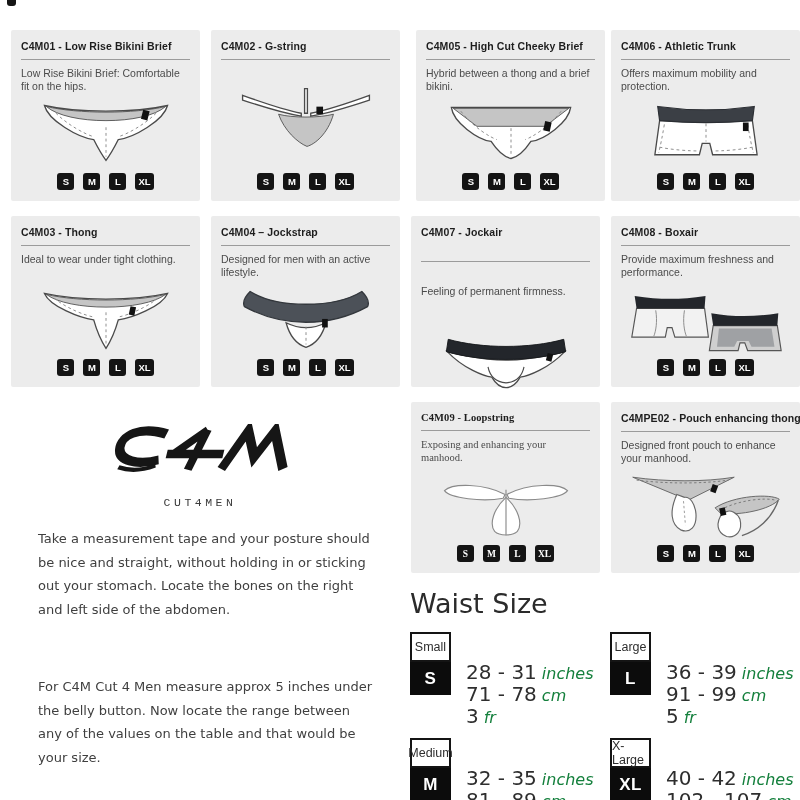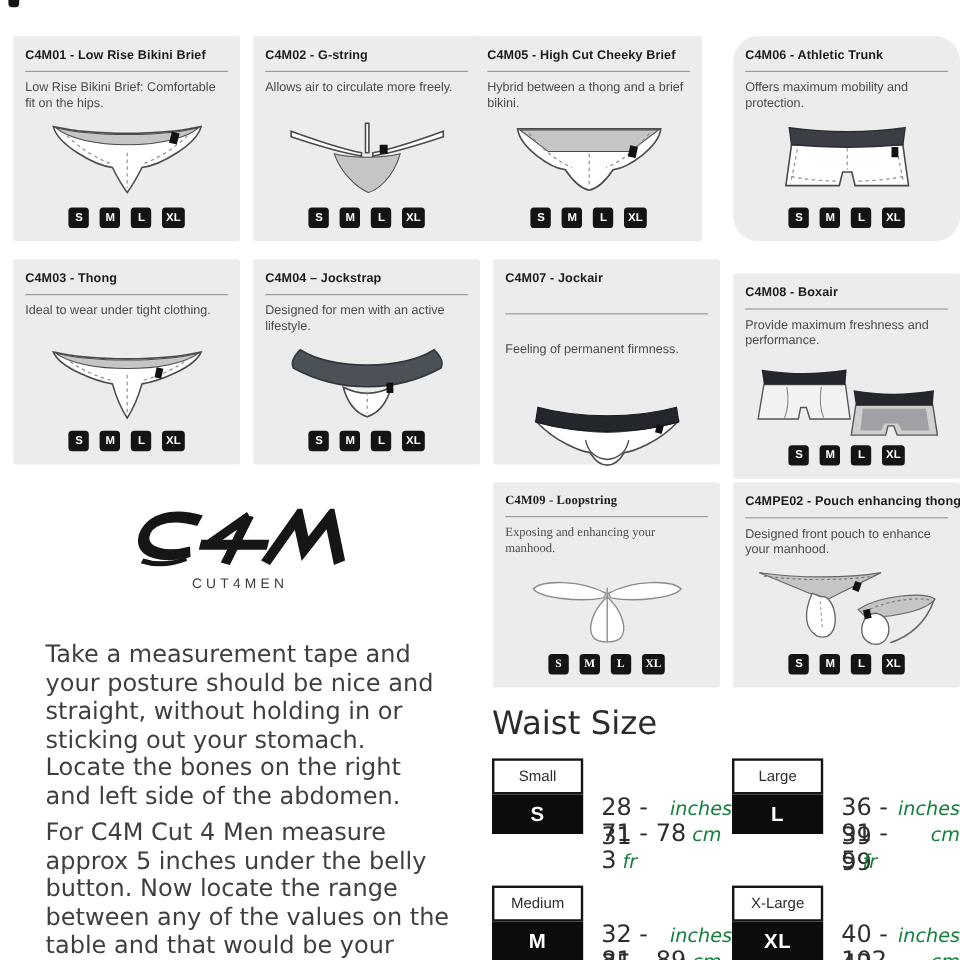--- a/index.html
+++ b/index.html
@@ -20,42 +20,42 @@
     letter-spacing:.1px; white-space:nowrap; }
   .card-divider{ border:none; border-top:1px solid #9b9b9b; margin:7px 0 7px; }
   .card-desc{ font-size:10.5px; color:#4b4b4b; line-height:1.28; min-height:27px; }
   .card-illo{ flex:1; display:flex; align-items:center; justify-content:center; }
   .card-sizes{ display:flex; justify-content:center; gap:9px; margin-top:4px; }
   .size-badge{ min-width:17px; height:17px; padding:0 3px; background:#141414;
     color:#fff; font-size:9.5px; font-weight:bold; border-radius:3px;
     display:flex; align-items:center; justify-content:center; box-sizing:border-box; }
 
   .pos-c0{left:11px; top:30px;}  .pos-c1{left:211px; top:30px;}
-  .pos-c2{left:396px; top:30px;justify-content:space-between;} .pos-c3{left:611px; top:30px;border-radius:21px;}
+  .pos-c2{left:416px; top:30px;justify-content:space-between;} .pos-c3{left:611px; top:30px;}
   .pos-c4{left:11px; top:216px;} .pos-c5{left:211px; top:216px;justify-content:space-between;}
-  .pos-c6{left:411px; top:216px;gap:16px;}.pos-c7{left:611px; top:228px;}
+  .pos-c6{left:411px; top:216px;gap:16px;}.pos-c7{left:611px; top:216px;}
   .pos-c8{left:411px; top:402px;font-family:Liberation Serif, serif;}.pos-c9{left:611px; top:402px;}
 
   
   .logo-block{ position:absolute; left:90px; top:424px; width:220px; text-align:center; }
-  .logo-sub{ font-size:11.5px; letter-spacing:3.5px; color:#3c3c3c; margin-top:2px;
-    font-family:Liberation Sans, sans-serif; }
+  .logo-sub{ font-size:11.5px; letter-spacing:3.5px; color:#3c3c3c; margin-top:18px;
+    font-family:Liberation Mono, monospace; }
   .measure-paragraph{ position:absolute; left:38px; width:338px;
-    font-family:"DejaVu Sans", sans-serif; font-size:20px; line-height:23.5px;
+    font-family:"DejaVu Sans", sans-serif; font-size:13px; line-height:23.5px;
     color:#3f3f3f; }
   .para1{ top:514px; }
   .para2{ top:662px; }
 
   
   .waist-title{ position:absolute; left:410px; top:588px;
     font-family:"DejaVu Sans", sans-serif; font-size:27px; color:#2b2b2b;text-align:right; }
   .waist-grid{ position:absolute; left:410px; top:632px; width:390px;
     display:grid; grid-template-columns:200px 190px; row-gap:12px; }
   .waist-entry{ display:flex; }
-  .size-box{ width:76px; flex:none; }
+  .size-box{ width:41px; flex:none; }
   .size-box-top{ box-sizing:border-box; border:2px solid #141414; background:#fff;
     height:30px; display:flex; align-items:center; justify-content:center;
     font-size:12.5px; color:#2e2e2e; }
   .size-box-bottom{ background:#0c0c0c; height:33px; display:flex;
     align-items:center; justify-content:center; color:#fff; font-weight:bold;
     font-size:17px; letter-spacing:.5px; }
   .measures{ margin-left:15px; font-family:"DejaVu Sans", sans-serif;margin-top:28px; }
   .measure-line{ display:flex; align-items:baseline; height:22px; }
   .measure-num{ font-size:20px; color:#2e2e2e; }
   .measure-unit{ font-size:16px; color:#15803d; margin-left:5px;font-style:italic; }
@@ -89,21 +89,20 @@
     <span class="size-badge">S</span>
     <span class="size-badge">M</span>
     <span class="size-badge">L</span>
     <span class="size-badge">XL</span>
   </div>
 </div>
 
 <div class="card pos-c1">
   <div class="card-title">C4M02 - G-string</div>
   <hr class="card-divider">
-  <div class="card-desc">Allows air to circulate more freely.</div>
   <div class="card-illo">
     <svg class="illo" width="142" height="70" viewBox="0 0 150 72">
       <path class="outline" d="M8,12 C30,20 55,28 70,31 L70,34 C52,31 26,23 8,17 Z" stroke-width="1.1"></path>
       <path class="outline" d="M142,12 C120,20 95,28 80,31 L80,34 C98,31 124,23 142,17 Z" stroke-width="1.1"></path>
       <path class="outline" d="M73.5,5 L76.5,5 L76.5,31 L73.5,31 Z" stroke-width="1.1"></path>
       <path class="shade" d="M46,32 C60,36 90,36 104,32 C98,53 84,64 76,66 C66,62 52,49 46,32 Z"></path>
       <rect class="tag" x="86" y="24" width="7" height="8"></rect>
     </svg>
   </div>
   <div class="card-sizes">

